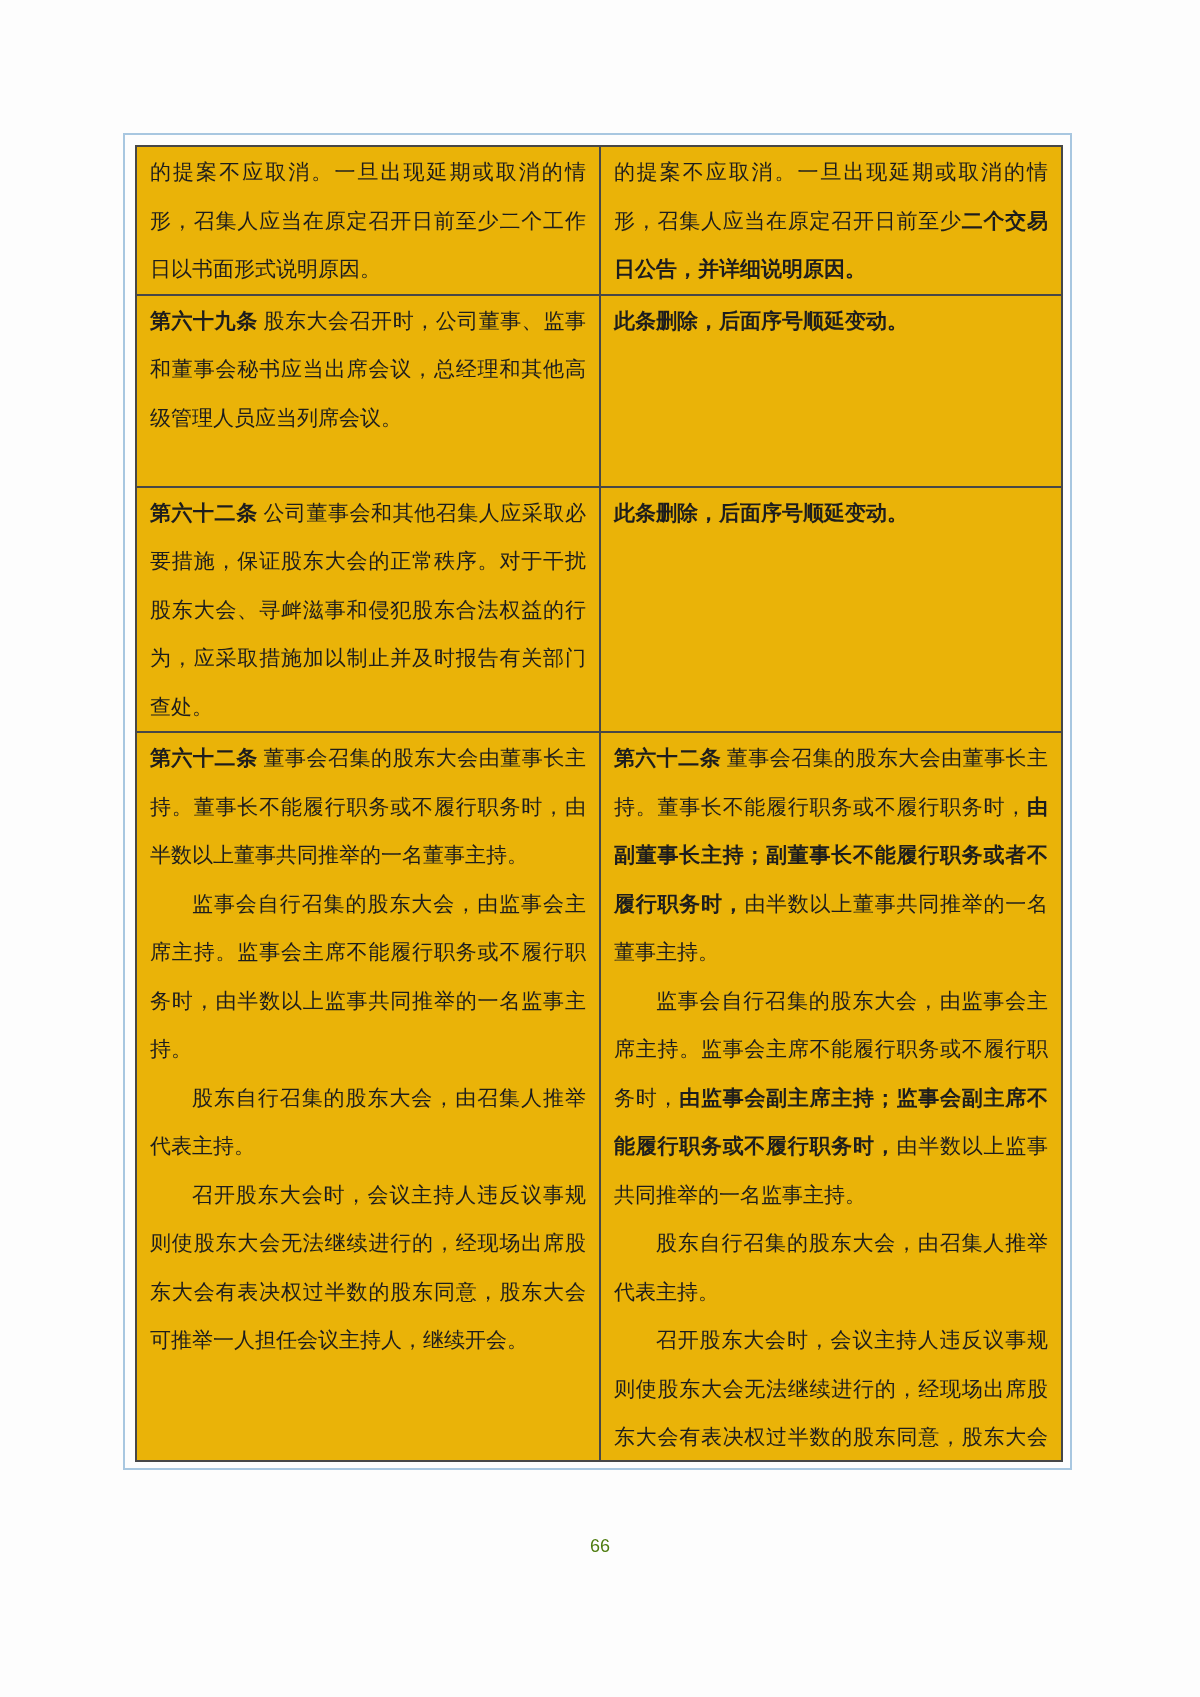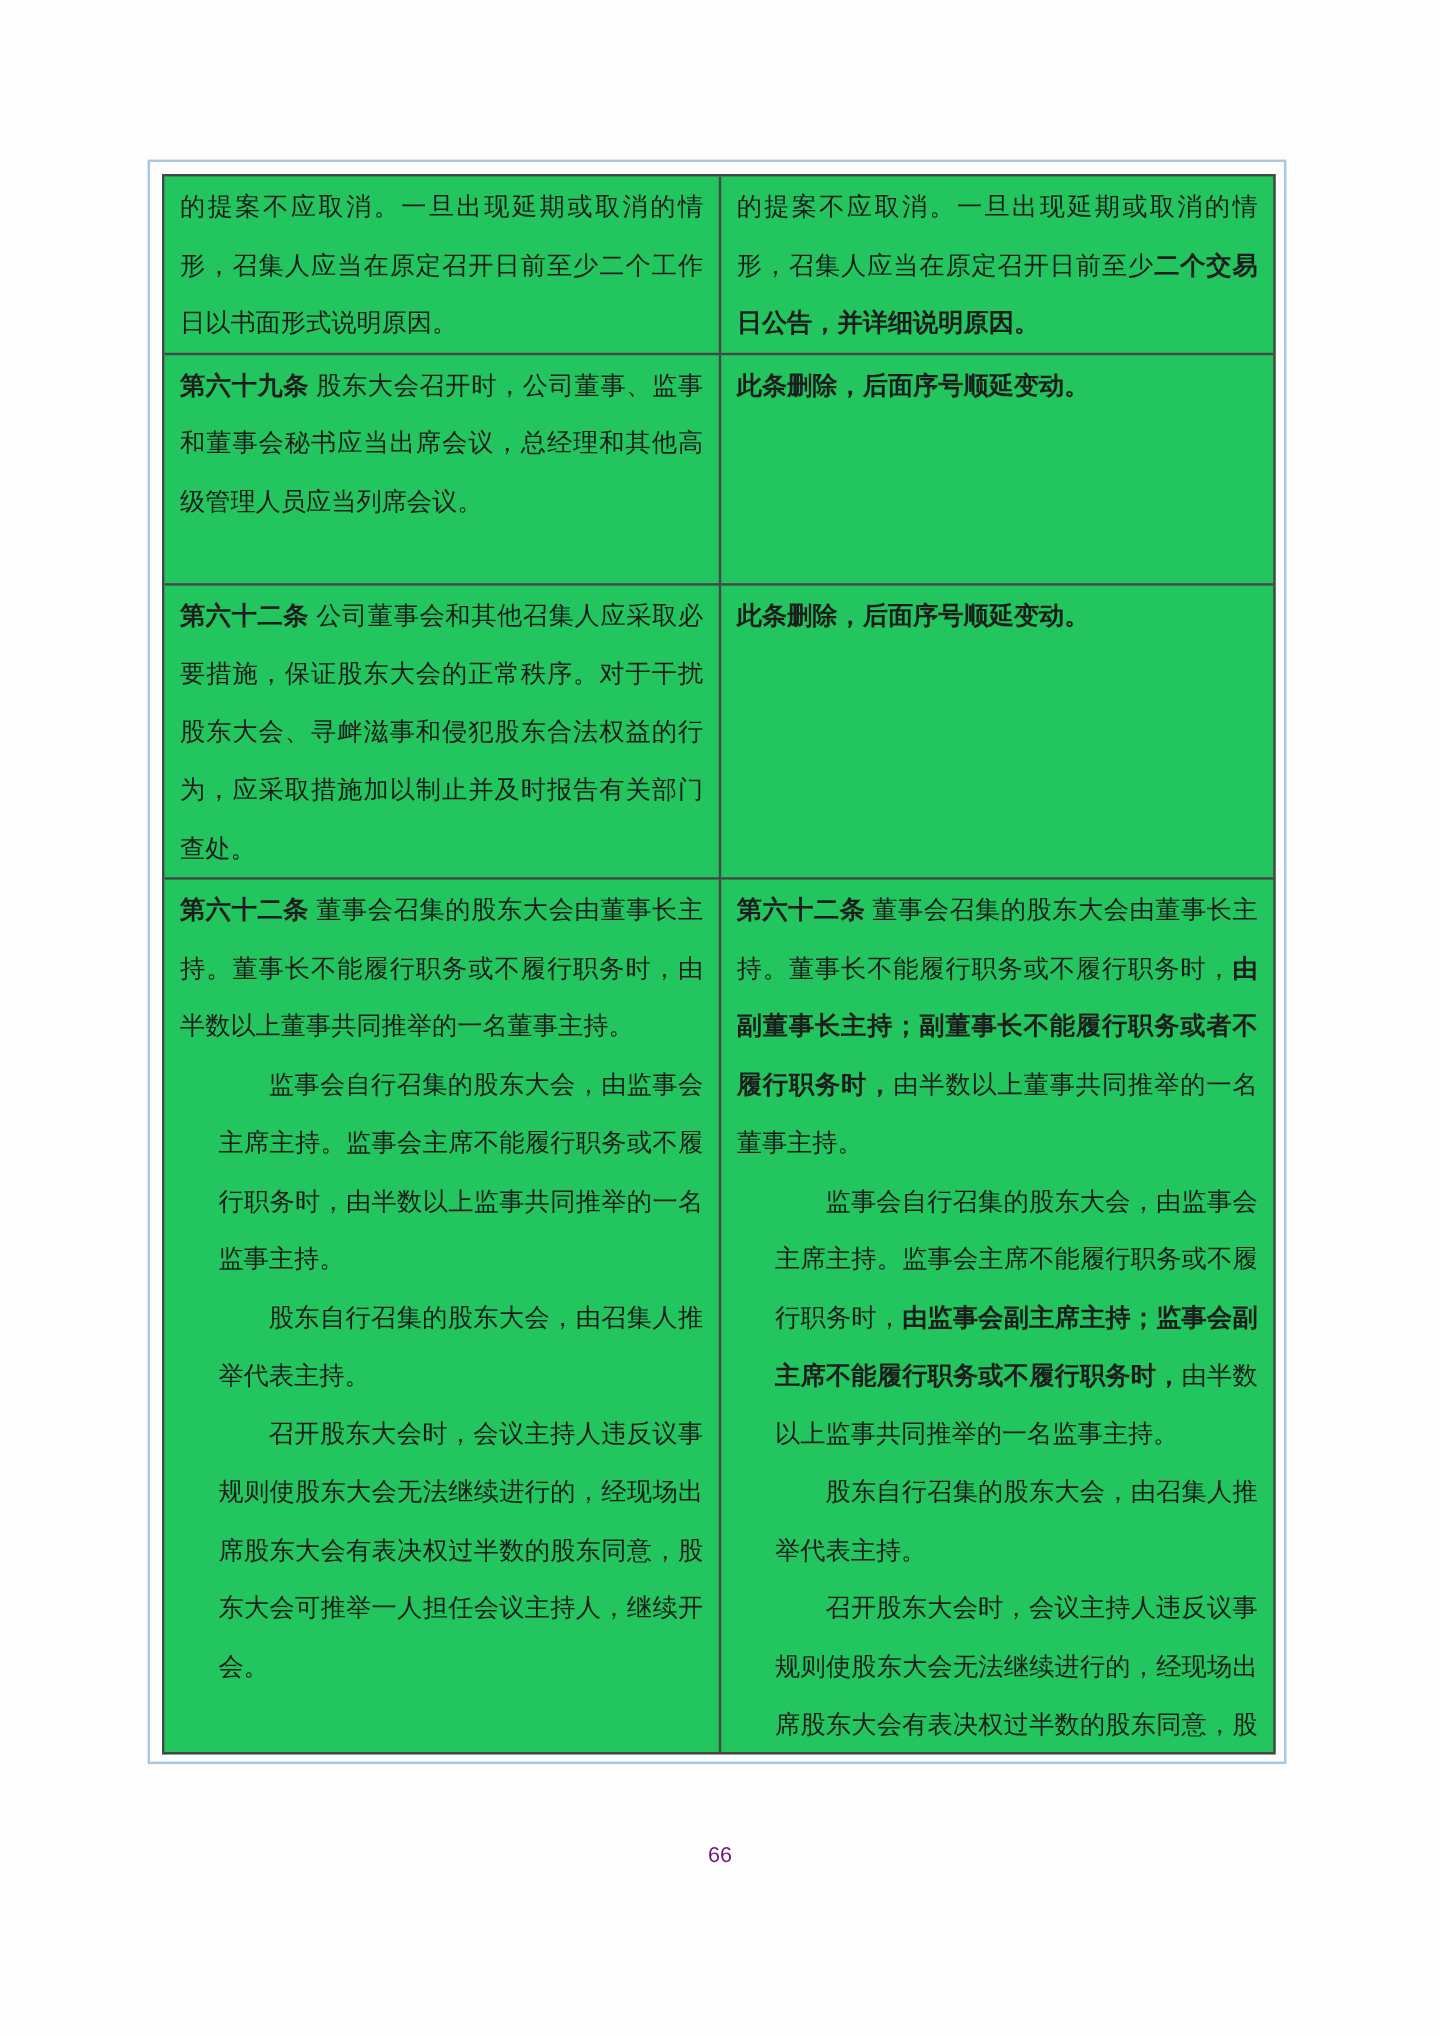--- a/index.html
+++ b/index.html
@@ -15,21 +15,21 @@
     left: 123px; top: 133px;
     width: 949px; height: 1337px;
     border: 2px solid #a8c7e0;
   }
   .table-wrap {
     position: absolute;
     left: 135px; top: 145px;
     width: 928px; height: 1317px;
     border: 2px solid #474747;
     overflow: hidden;
-    background: #22c55e;
+    background: #eab308;
   }
   table.cmp {
     width: 100%;
     border-collapse: collapse;
     table-layout: fixed;
   }
   table.cmp td {
     vertical-align: top;
     padding: 1px 13px 0 13px;
     font-size: 21px;
@@ -39,30 +39,30 @@
   table.cmp td:first-child { border-right: 2px solid #474747; width: 50.1%; }
   table.cmp td:last-child  { width: 49.9%; }
   table.cmp tr td { border-bottom: 2px solid #474747; }
   table.cmp tr:last-child td { border-bottom: none; }
   table.cmp tr:nth-child(1) td { height: 136px; }
   table.cmp tr:nth-child(2) td { height: 192px; }
   table.cmp tr:nth-child(3) td { height: 141px; }
   table.cmp tr:nth-child(4) td { height: 758px; }
   table.cmp tr:nth-child(5) td { height: 80px; line-height: 44px; }
   table.cmp p { margin: 0; }
-  table.cmp p.indent { text-indent: 2em; margin-left: 32px; }
+  table.cmp p.indent { text-indent: 2em; }
   table.cmp b { font-weight: bold; }
   .page-number {
     position: absolute;
     left: 0; top: 1536px;
     width: 100%;
     text-align: center;
     font-family: "Liberation Sans", "DejaVu Sans", sans-serif;
     font-size: 18px;
-    color: #701a75;
+    color: #4d7c0f;
   }
 </style>
 </head>
 <body>
 
 <div class="outer-frame"></div>
 
 <div class="table-wrap">
   <table class="cmp">
     <tbody>

